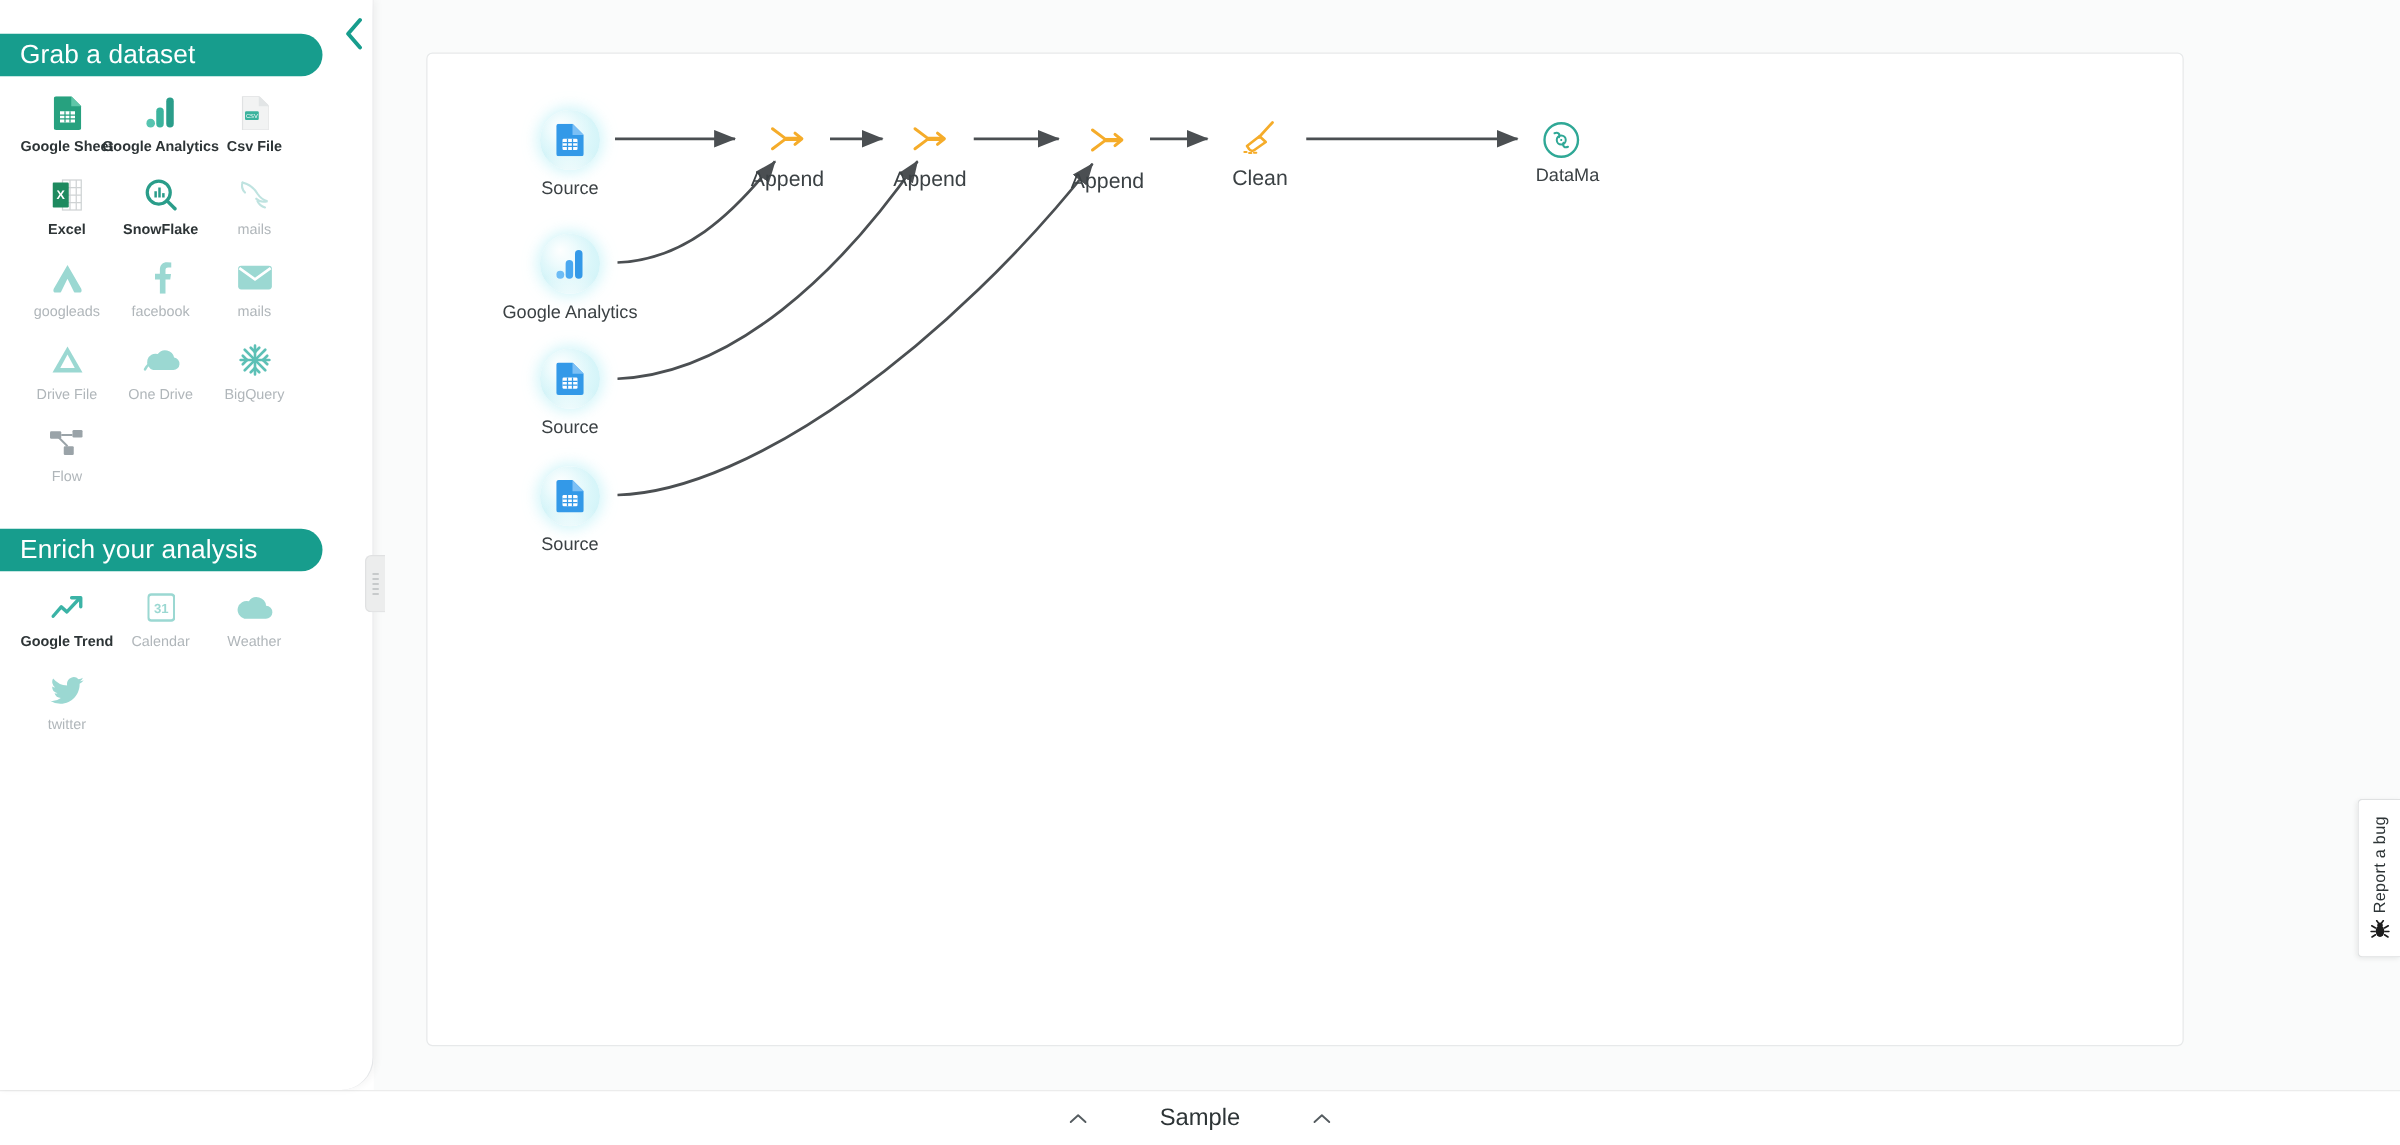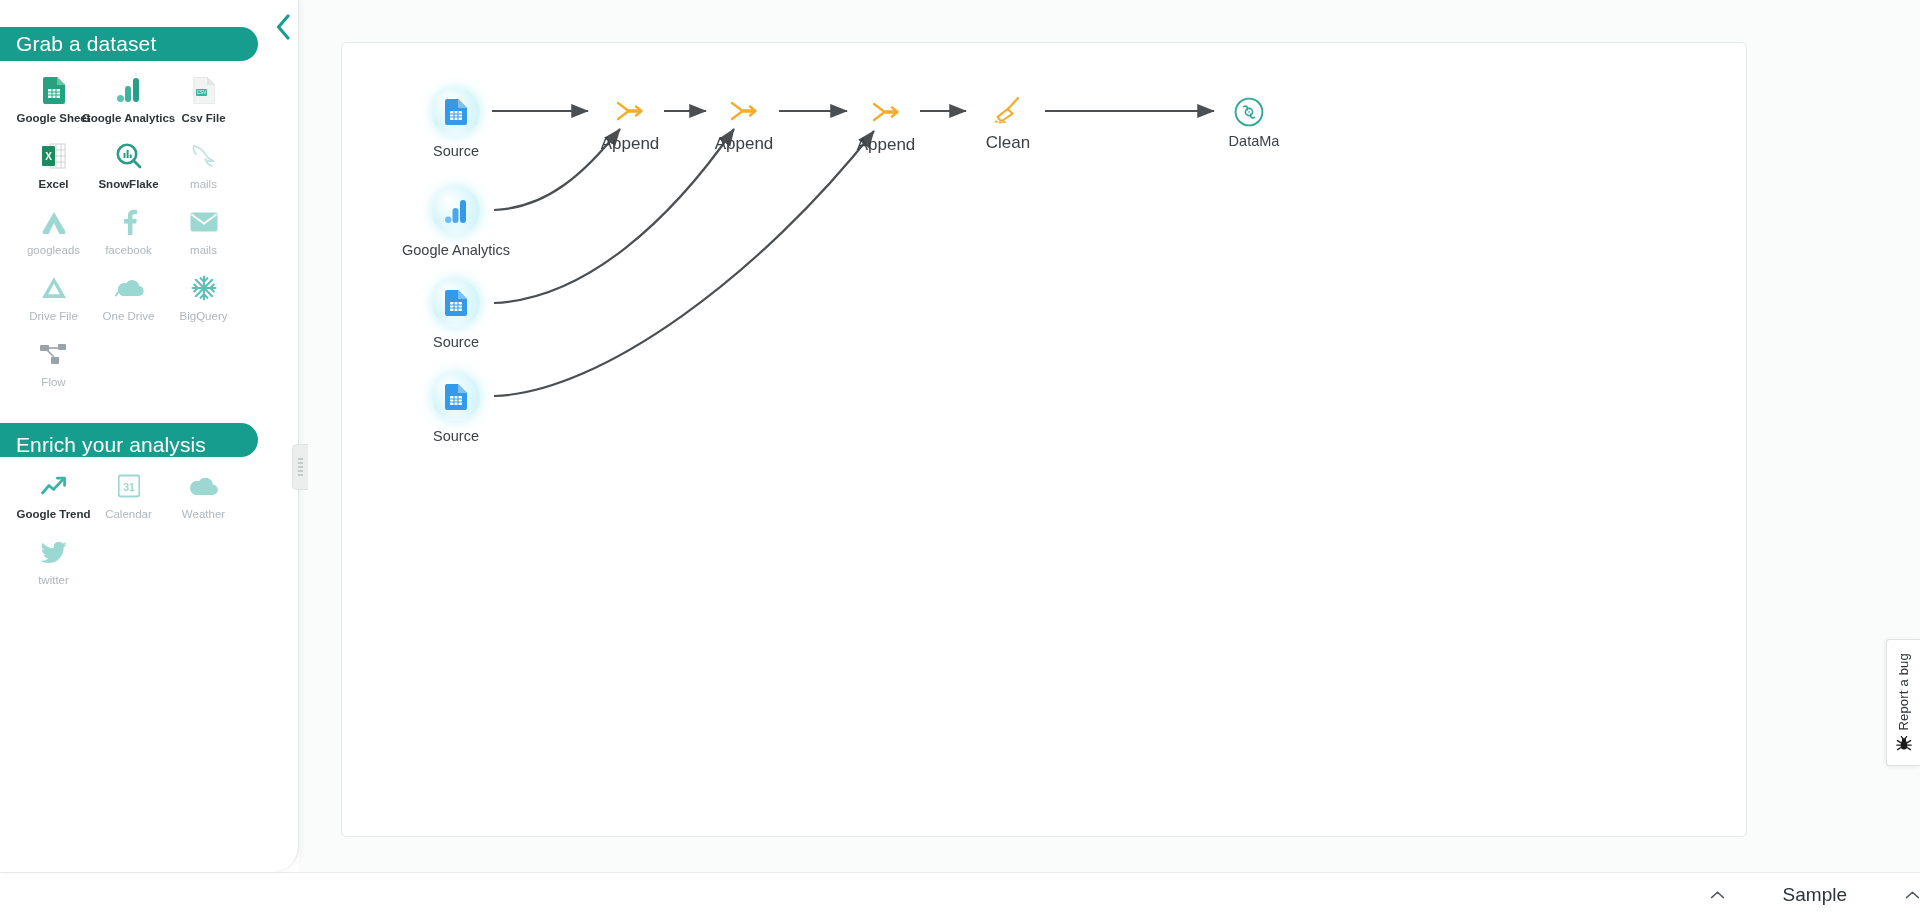--- a/index.html
+++ b/index.html
@@ -32,21 +32,21 @@
     border-bottom-right-radius: 17px;
     display: flex; align-items: center;
     padding-left: 16px;
     color: #ffffff;
     font-size: 21px;
     font-weight: 400;
     letter-spacing: .1px;
     width: 258px;
   }
   #banner-grab { margin-top: 27px; }
-  #banner-enrich { margin-top: 24px; align-items: flex-end; }
+  #banner-enrich { margin-top: 24px; }
 
   .icon-grid {
     display: grid;
     grid-template-columns: repeat(3, 75px);
     padding: 8px 0 0 16px;
     column-gap: 0px;
   }
   .grid-cell {
     width: 75px;
     height: 66px;
@@ -144,21 +144,21 @@
   .node-end .bubble {
     background: transparent; box-shadow: none;
   }
 
   
   #bottom-bar {
     position: absolute; left: 0; bottom: 0;
     width: 1920px; height: 44px;
     background: #ffffff;
     border-top: 1px solid #ececec;
-    display: flex; align-items: center; justify-content: flex-end;
+    display: flex; align-items: center; justify-content: center;
     gap: 0px;
   }
   #bottom-inner { display:flex; align-items:center; gap: 58px; }
   #sample-label { font-size: 19px; color: #2d3436; }
   .caret { cursor:pointer; color:#555; display:flex; align-items:center; }
 
   
   #report-bug {
     position: absolute; right: 0; top: 639px;
     width: 34px; height: 127px;

